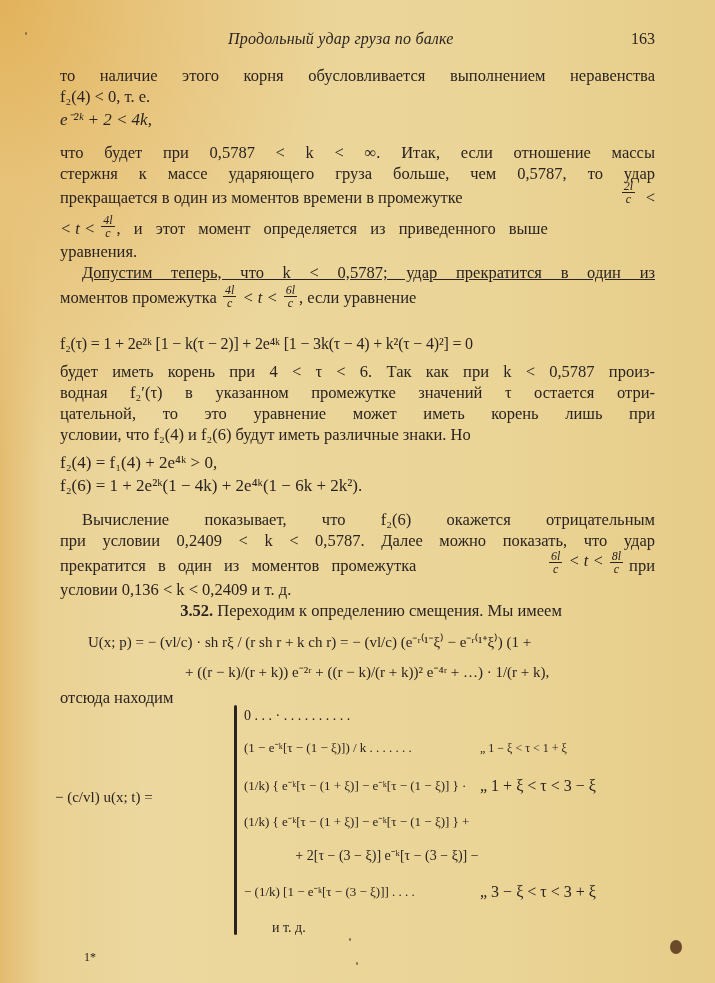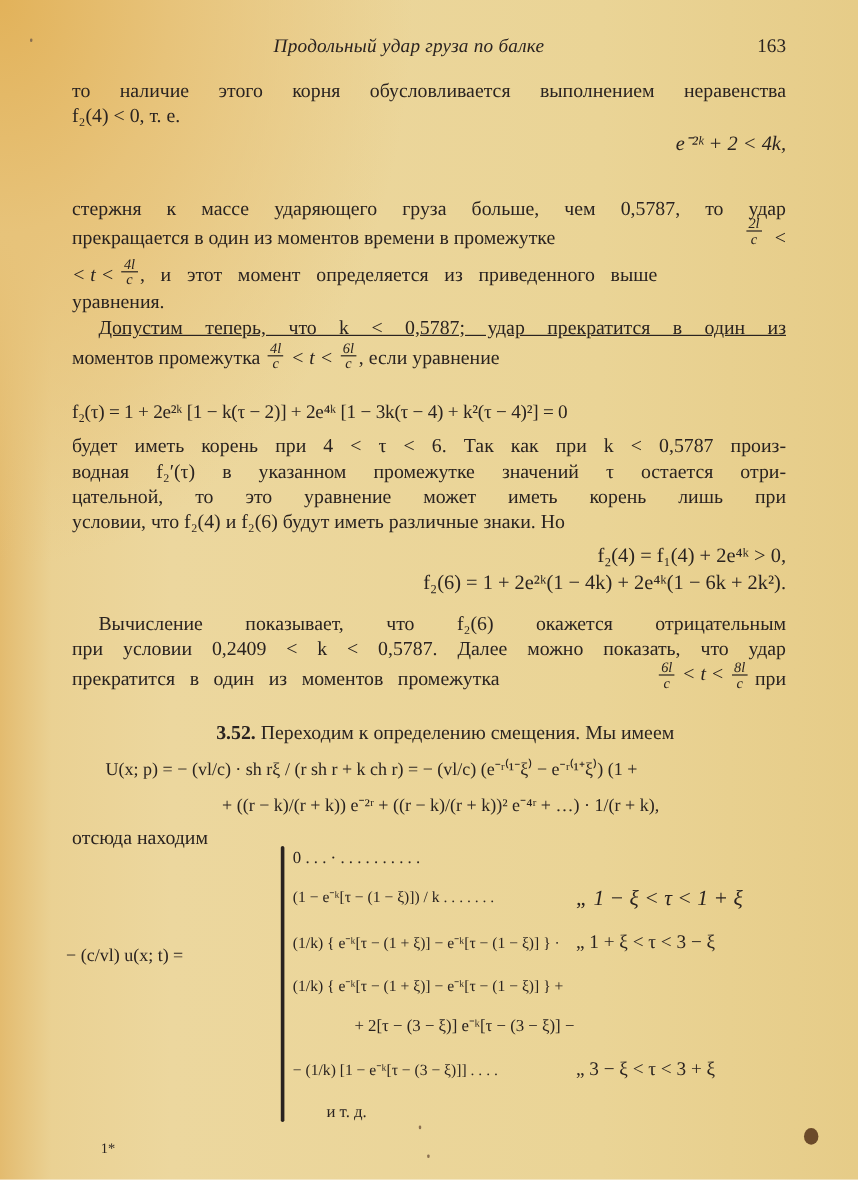--- a/index.html
+++ b/index.html
@@ -9,21 +9,21 @@
                   linear-gradient(90deg, #e3bb6f 0%, #ead193 6%, #ecd79e 20%, #ead496 70%, #e6cc88 100%);
       font-family: "Liberation Serif", "DejaVu Serif", serif;
       color: #2a2320;
     }
     .page { position: absolute; left: 0; top: 0; width: 715px; height: 983px; }
     .runhead { position: absolute; top: 30px; left: 60px; width: 595px; height: 22px; }
     .runhead .title { position: absolute; left: 168px; top: 0; font-style: italic; font-size: 16px; letter-spacing: 0.2px; }
     .runhead .pno { position: absolute; right: 0; top: 0; font-size: 16px; }
     .line { position: absolute; left: 60px; width: 595px; font-size: 16.5px; line-height: 20px; white-space: nowrap; }
     .just { text-align: justify; text-align-last: justify; }
-    .center { text-align: right; }
+    .center { text-align: left; }
     .math { font-family: "Liberation Serif", serif; font-size: 17px; }
     .frac { display: inline-block; vertical-align: middle; text-align: center; font-size: 12px; line-height: 12px; margin: 0 2px; }
     .frac .num { display: block; border-bottom: 1px solid #2a2320; padding: 0 2px; font-style: italic; }
     .frac .den { display: block; padding: 0 2px; font-style: italic; }
     .brace { position: absolute; left: 234px; top: 705px; width: 3px; height: 230px; background: #2a2320; border-radius: 2px; }
     .sig { position: absolute; left: 84px; top: 950px; font-size: 12px; }
     .dot { position: absolute; left: 670px; top: 940px; width: 12px; height: 14px; border-radius: 50%; background: #6b4a2a; }
     .speck { position: absolute; width: 2px; height: 3px; background: #8a7050; border-radius: 1px; }
     .bold { font-weight: bold; }
   </style>
@@ -34,20 +34,21 @@
 
   <div class="runhead">
     <span class="title">Продольный удар груза по балке</span>
     <span class="pno">163</span>
   </div>
 
   <div class="line just" style="top:66px">то наличие этого корня обусловливается выполнением неравенства</div>
   <div class="line" style="top:87px">f₂(4) &lt; 0, т. е.</div>
   <div class="line center math" style="top:110px; font-style:italic;">e⁻²ᵏ + 2 &lt; 4k,</div>
 
+  <div class="line just" style="top:143px">что будет при 0,5787 &lt; k &lt; ∞. Итак, если отношение массы</div>
   <div class="line just" style="top:164px">стержня к массе ударяющего груза больше, чем 0,5787, то удар</div>
   <div class="line" style="top:188px">
     <span>прекращается в один из моментов времени в промежутке</span>
     <span style="position:absolute; right:18px; top:-8px;text-align:center;" class="frac">
       <span class="num">2l</span>
       <span class="den">c</span>
     </span>
     <span style="position:absolute; right:0; top:0;">&lt;</span>
   </div>
   <div class="line" style="top:218px">
@@ -93,38 +94,39 @@
         <span class="den">c</span>
       </span>
       <span style="font-style:italic">&lt; t &lt;</span>
       <span class="frac">
         <span class="num">8l</span>
         <span class="den">c</span>
       </span>
     </span>
     <span style="position:absolute; right:0; top:0;">при</span>
   </div>
+  <div class="line" style="top:580px">условии 0,136 &lt; k &lt; 0,2409 и т. д.</div>
 
   <div class="line" style="top:601px; padding-left:27px; box-sizing:border-box;text-align:center;">
     <span class="bold">3.52.</span>
     <span>Переходим к определению смещения. Мы имеем</span>
   </div>
 
   <div class="line math" style="top:632px; left:88px; font-size:15px;">U(x; p) = − (vl/c) · sh rξ / (r sh r + k ch r) = − (vl/c) (e⁻ʳ⁽¹⁻ξ⁾ − e⁻ʳ⁽¹⁺ξ⁾) (1 +</div>
   <div class="line math" style="top:662px; left:185px; font-size:15px;">+ ((r − k)/(r + k)) e⁻²ʳ + ((r − k)/(r + k))² e⁻⁴ʳ + …) · 1/(r + k),</div>
 
   <div class="line" style="top:688px">отсюда находим</div>
 
   <div class="brace"></div>
   <div class="line math" style="top:787px; left:55px; width:180px; font-size:15px;">− (c/vl) u(x; t) =</div>
 
   <div class="line math" style="top:706px; left:244px; width:250px; font-size:14px;">0 . . . · . . . . . . . . . .</div>
 
   <div class="line math" style="top:738px; left:244px; width:250px; font-size:13px;">(1 − e⁻ᵏ[τ − (1 − ξ)]) / k . . . . . . .</div>
-  <div class="line" style="top:738px; left:480px; width:180px; font-size:18px;font-style:italic;">„ 1 − ξ &lt; τ &lt; 1 + ξ</div>
+  <div class="line" style="top:738px; left:480px; width:180px; font-size:12px;">„ 1 − ξ &lt; τ &lt; 1 + ξ</div>
 
   <div class="line math" style="top:776px; left:244px; width:250px; font-size:13px;">(1/k) { e⁻ᵏ[τ − (1 + ξ)] − e⁻ᵏ[τ − (1 − ξ)] } ·</div>
   <div class="line" style="top:776px; left:480px; width:180px; font-size:16px;">„ 1 + ξ &lt; τ &lt; 3 − ξ</div>
 
   <div class="line math" style="top:812px; left:244px; width:250px; font-size:13px;">(1/k) { e⁻ᵏ[τ − (1 + ξ)] − e⁻ᵏ[τ − (1 − ξ)] } +</div>
 
   <div class="line math" style="top:846px; left:262px; width:250px; font-size:14px;text-align:center;">+ 2[τ − (3 − ξ)] e⁻ᵏ[τ − (3 − ξ)] −</div>
 
   <div class="line math" style="top:882px; left:244px; width:250px; font-size:13px;">− (1/k) [1 − e⁻ᵏ[τ − (3 − ξ)]] . . . .</div>
   <div class="line" style="top:882px; left:480px; width:180px; font-size:16px;">„ 3 − ξ &lt; τ &lt; 3 + ξ</div>

